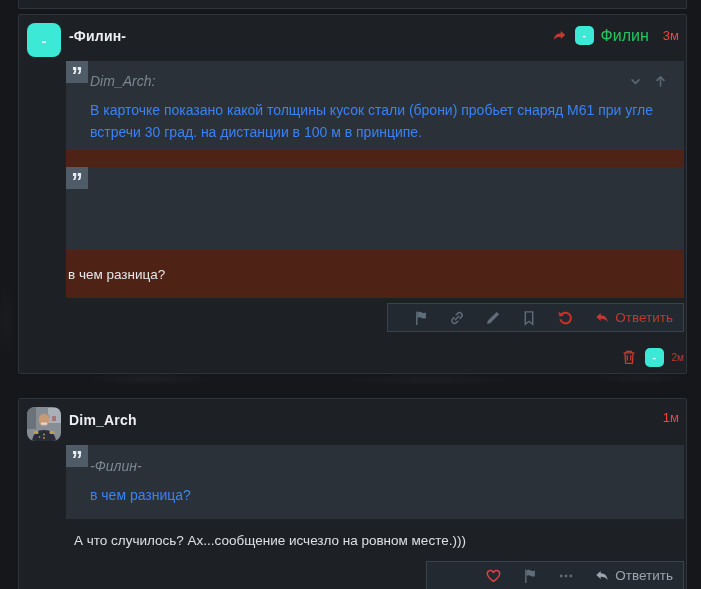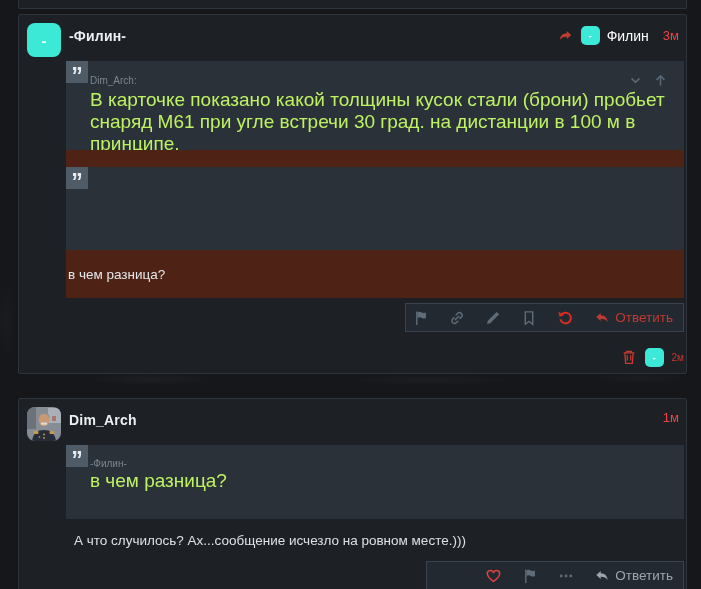--- a/index.html
+++ b/index.html
@@ -30,43 +30,43 @@
     position:absolute;left:8px;top:8px;width:34px;height:34px;border-radius:8px;overflow:hidden;
     display:flex;align-items:center;justify-content:center;
   }
   .avatar.teal{background:#3be9d6;color:#eafffb;font-size:15px;font-weight:700;}
   .username{position:absolute;left:50px;top:13px;font-size:14px;font-weight:700;color:#edeff2;letter-spacing:.2px;}
   .header-right{position:absolute;right:7px;top:11px;display:flex;align-items:center;gap:7px;}
   .mini-avatar{
     width:19px;height:19px;border-radius:5px;background:#3be9d6;color:#eafffb;
     font-size:10px;font-weight:700;display:flex;align-items:center;justify-content:center;
   }
-  .replyto-name{color:#ffffff;font-size:14px;cursor:pointer;}
+  .replyto-name{color:#22c55e;font-size:16px;cursor:pointer;}
   .time{color:#ef4444;font-size:13px;margin-left:7px;}
 
   .content{margin:0 2px 0 47px;}
   .quote{position:relative;margin:0;background:#2a3138;padding:12px 16px 0 24px;box-sizing:border-box;overflow:hidden;}
   .q1{height:89px;}
   .q2{height:83px;}
   .quote-badge{
     position:absolute;left:0;top:0;width:22px;height:22px;background:#4f5b66;
     color:#e9ecef;text-align:center;font-size:23px;line-height:31px;font-weight:700;
   }
   .quote-head{display:flex;justify-content:space-between;align-items:center;}
-  .quote-author{color:#7c8690;font-size:10px;}
+  .quote-author{color:#7c8690;font-size:14px;font-style:italic;}
   .quote-controls{display:flex;gap:10px;color:#5a6875;align-items:center;}
   .quote-controls svg{display:block;cursor:pointer;}
-  .quote-text{margin:1px 0 0;color:#bef264;font-size:19px;line-height:22px;}
+  .quote-text{margin:10px 0 0;color:#3b82f6;font-size:14px;line-height:22px;}
   .removed-bar{height:17px;background:#4e2316;}
   .removed-block{height:48px;background:#4e2316;display:flex;align-items:center;color:#e4e7e9;font-size:13.5px;padding-left:2px;}
 
   .toolbar-row{display:flex;justify-content:flex-end;margin-top:5px;}
   .toolbar{
     display:flex;align-items:center;gap:20px;height:29px;box-sizing:border-box;
-    background:#232931;border:1px solid #3a434d;padding:0 10px 0 7px;
+    background:#232931;border:1px solid #3a434d;padding:0 10px 0 25px;
   }
   .card2 .toolbar{padding-left:58px;}
   .tool{color:#5f6d7a;display:flex;cursor:pointer;}
   .tool.red{color:#d42d22;}
   .tool.heart{color:#d94341;}
   .reply-btn{display:flex;align-items:center;gap:5px;color:#bf3a31;font-size:13.5px;cursor:pointer;}
   .card2 .reply-btn{color:#9aa5af;}
 
   .deleted-row{display:flex;justify-content:flex-end;align-items:center;gap:8px;margin-top:15px;height:20px;}
   .trash{color:#c23a30;display:flex;cursor:pointer;}

